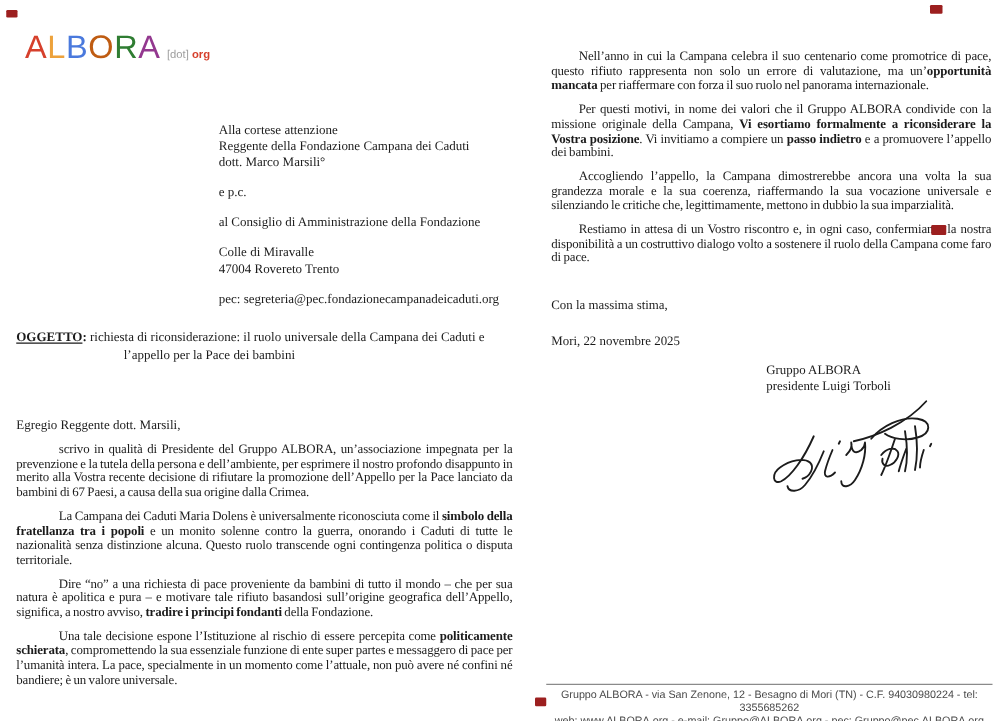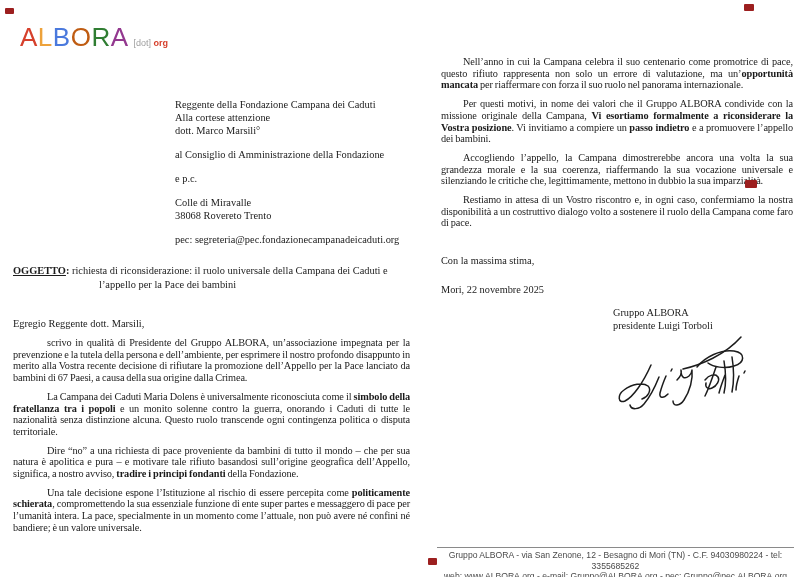--- a/index.html
+++ b/index.html
@@ -2,37 +2,37 @@
 <html><head>
 <meta charset="utf-8">
 <style>
   * { margin:0; padding:0; box-sizing:border-box; }
   html,body { background:#ffffff; }
   .page{
     position:relative; width:801px; height:577px; background:#ffffff; overflow:hidden;
     font-family:"Liberation Serif","DejaVu Serif",serif; color:#1b1b1b;
   }
   .col-left{ position:absolute; left:13px; top:0; width:397px; }
-  .col-right{ position:absolute; left:441px; top:16px; width:352px; }
+  .col-right{ position:absolute; left:441px; top:0; width:352px; }
 
   .logo{ margin:22px 0 0 7px; font-family:"Liberation Sans","DejaVu Sans",sans-serif;
          font-size:26px; letter-spacing:.5px; white-space:nowrap; }
   .logo-suffix{ font-size:9px; letter-spacing:0; margin-left:5px; }
   .logo-dot{ color:#9e9e9e; }
   .logo-org{ color:#d6402c; font-weight:bold; }
 
   .recipient{ margin:45px 0 0 162px; font-size:10.4px; line-height:13px; }
   .recipient .blk{ margin-bottom:11px; }
 
   .subject{ margin-top:18px; width:392px; font-size:10.4px; line-height:13.5px;
             padding-left:86px; text-indent:-86px; }
   .b{ font-weight:bold;text-align:right; }
   .u{ text-decoration:underline; }
 
-  .salutation{ margin-top:27px; font-size:10.4px; line-height:12px; }
+  .salutation{ margin-top:44px; font-size:10.4px; line-height:12px; }
 
   .body p{
     font-size:10.3px; line-height:11.7px; text-align:justify;
     letter-spacing:-0.1px; word-spacing:-0.5px; margin-bottom:7px;
   }
   .body-left p{ text-indent:34px; }
   .body-left{ margin-top:7px; }
   .body-right p{ text-indent:22px; }
   .body-right p:first-child{ margin-top:40px; }
 
@@ -61,29 +61,29 @@
 <div class="page">
 
   <div class="col-left">
 
     <div class="logo">
       <span><span style="color: rgb(214, 64, 44);">A</span><span style="color: rgb(237, 162, 59);">L</span><span style="color: rgb(74, 121, 221);">B</span><span style="color: rgb(191, 92, 18);">O</span><span style="color: rgb(47, 125, 50);">R</span><span style="color: rgb(147, 56, 143);">A</span></span><span class="logo-suffix"><span class="logo-dot">[dot]</span> <span class="logo-org">org</span></span>
     </div>
 
     <div class="recipient">
       <div class="blk">
+        <div>Alla cortese attenzione</div>
         <div>Reggente della Fondazione Campana dei Caduti</div>
-        <div>Alla cortese attenzione</div>
         <div>dott. Marco Marsili°</div>
       </div>
+      <div class="blk">e p.c.</div>
       <div class="blk">al Consiglio di Amministrazione della Fondazione</div>
-      <div class="blk">e p.c.</div>
       <div class="blk">
         <div>Colle di Miravalle</div>
-        <div>38068 Rovereto Trento</div>
+        <div>47004 Rovereto Trento</div>
       </div>
       <div class="blk">pec: segreteria@pec.fondazionecampanadeicaduti.org</div>
     </div>
 
     <div class="subject"><span class="b u">OGGETTO</span><span class="b">: </span><span>richiesta di riconsiderazione: il ruolo universale della Campana dei Caduti e l’appello per la Pace dei bambini</span></div>
 
     <div class="salutation">Egregio Reggente dott. Marsili,</div>
 
     <div class="body body-left">
       <p><span>scrivo in qualità di Presidente del Gruppo ALBORA, un’associazione impegnata per la prevenzione e la tutela della persona e dell’ambiente, per esprimere il nostro profondo disappunto in merito alla Vostra recente decisione di rifiutare la promozione dell’Appello per la Pace lanciato da bambini di 67 Paesi, a causa della sua origine dalla Crimea.</span></p>

